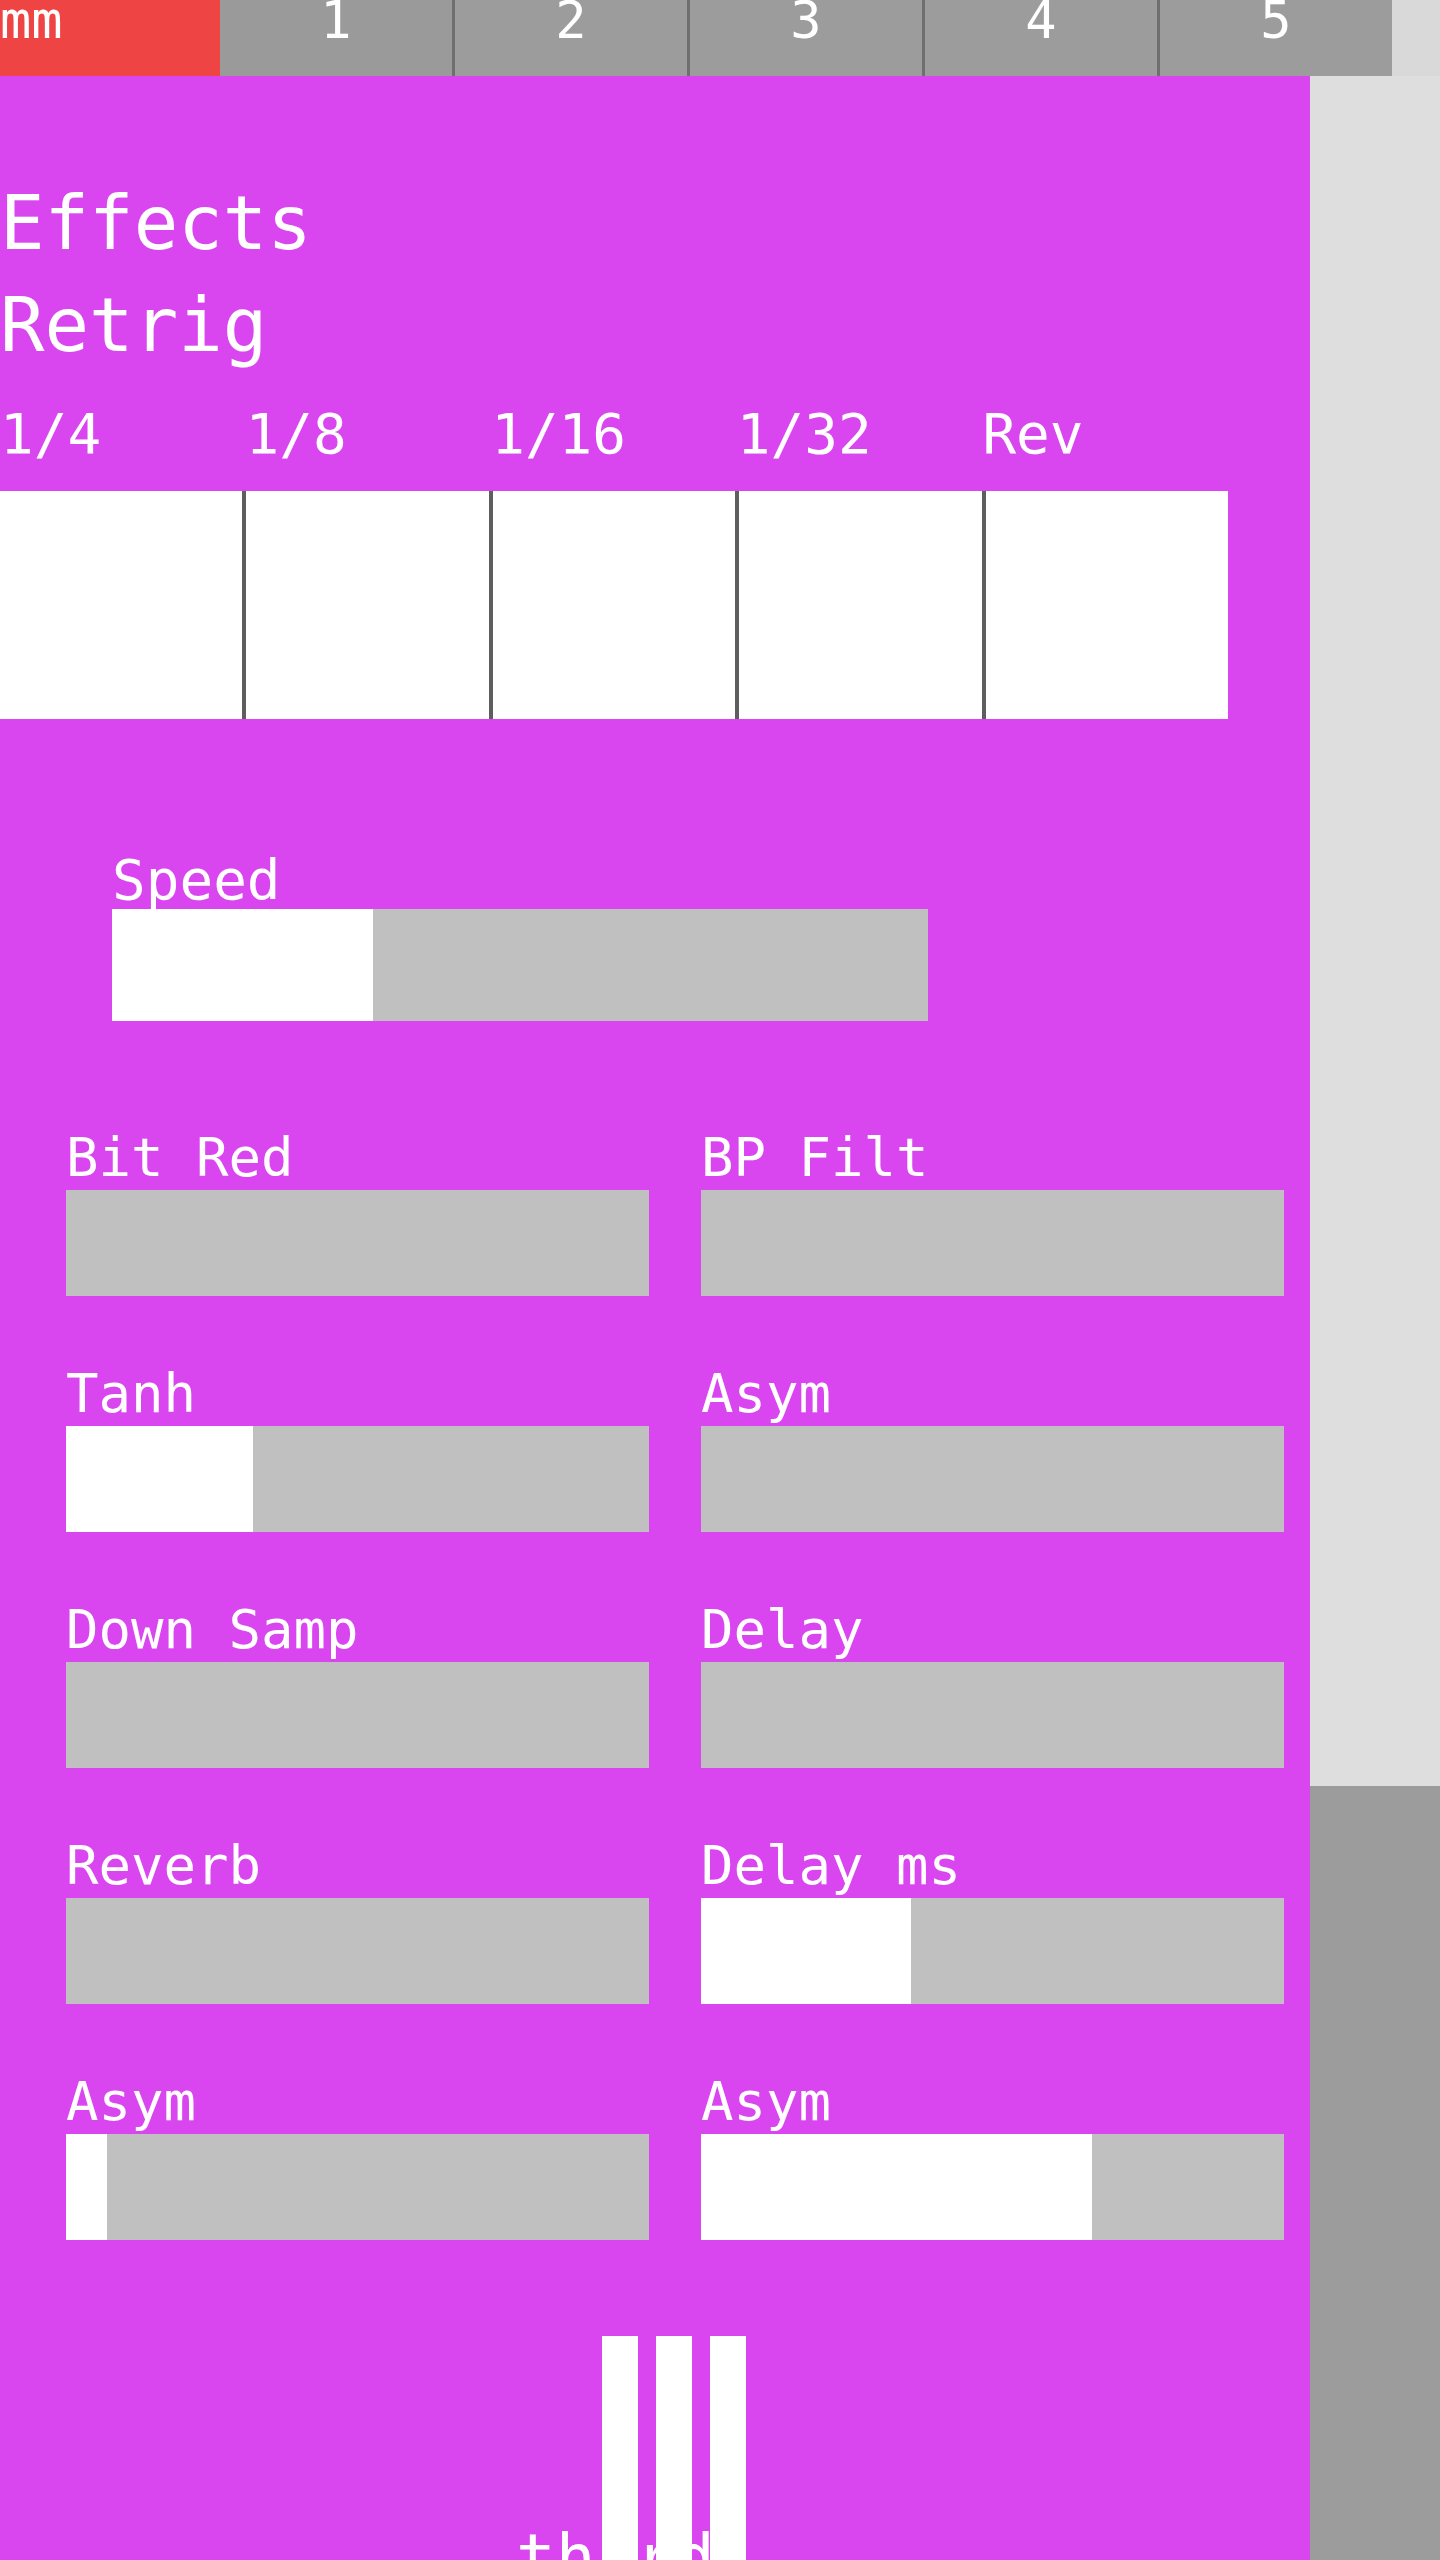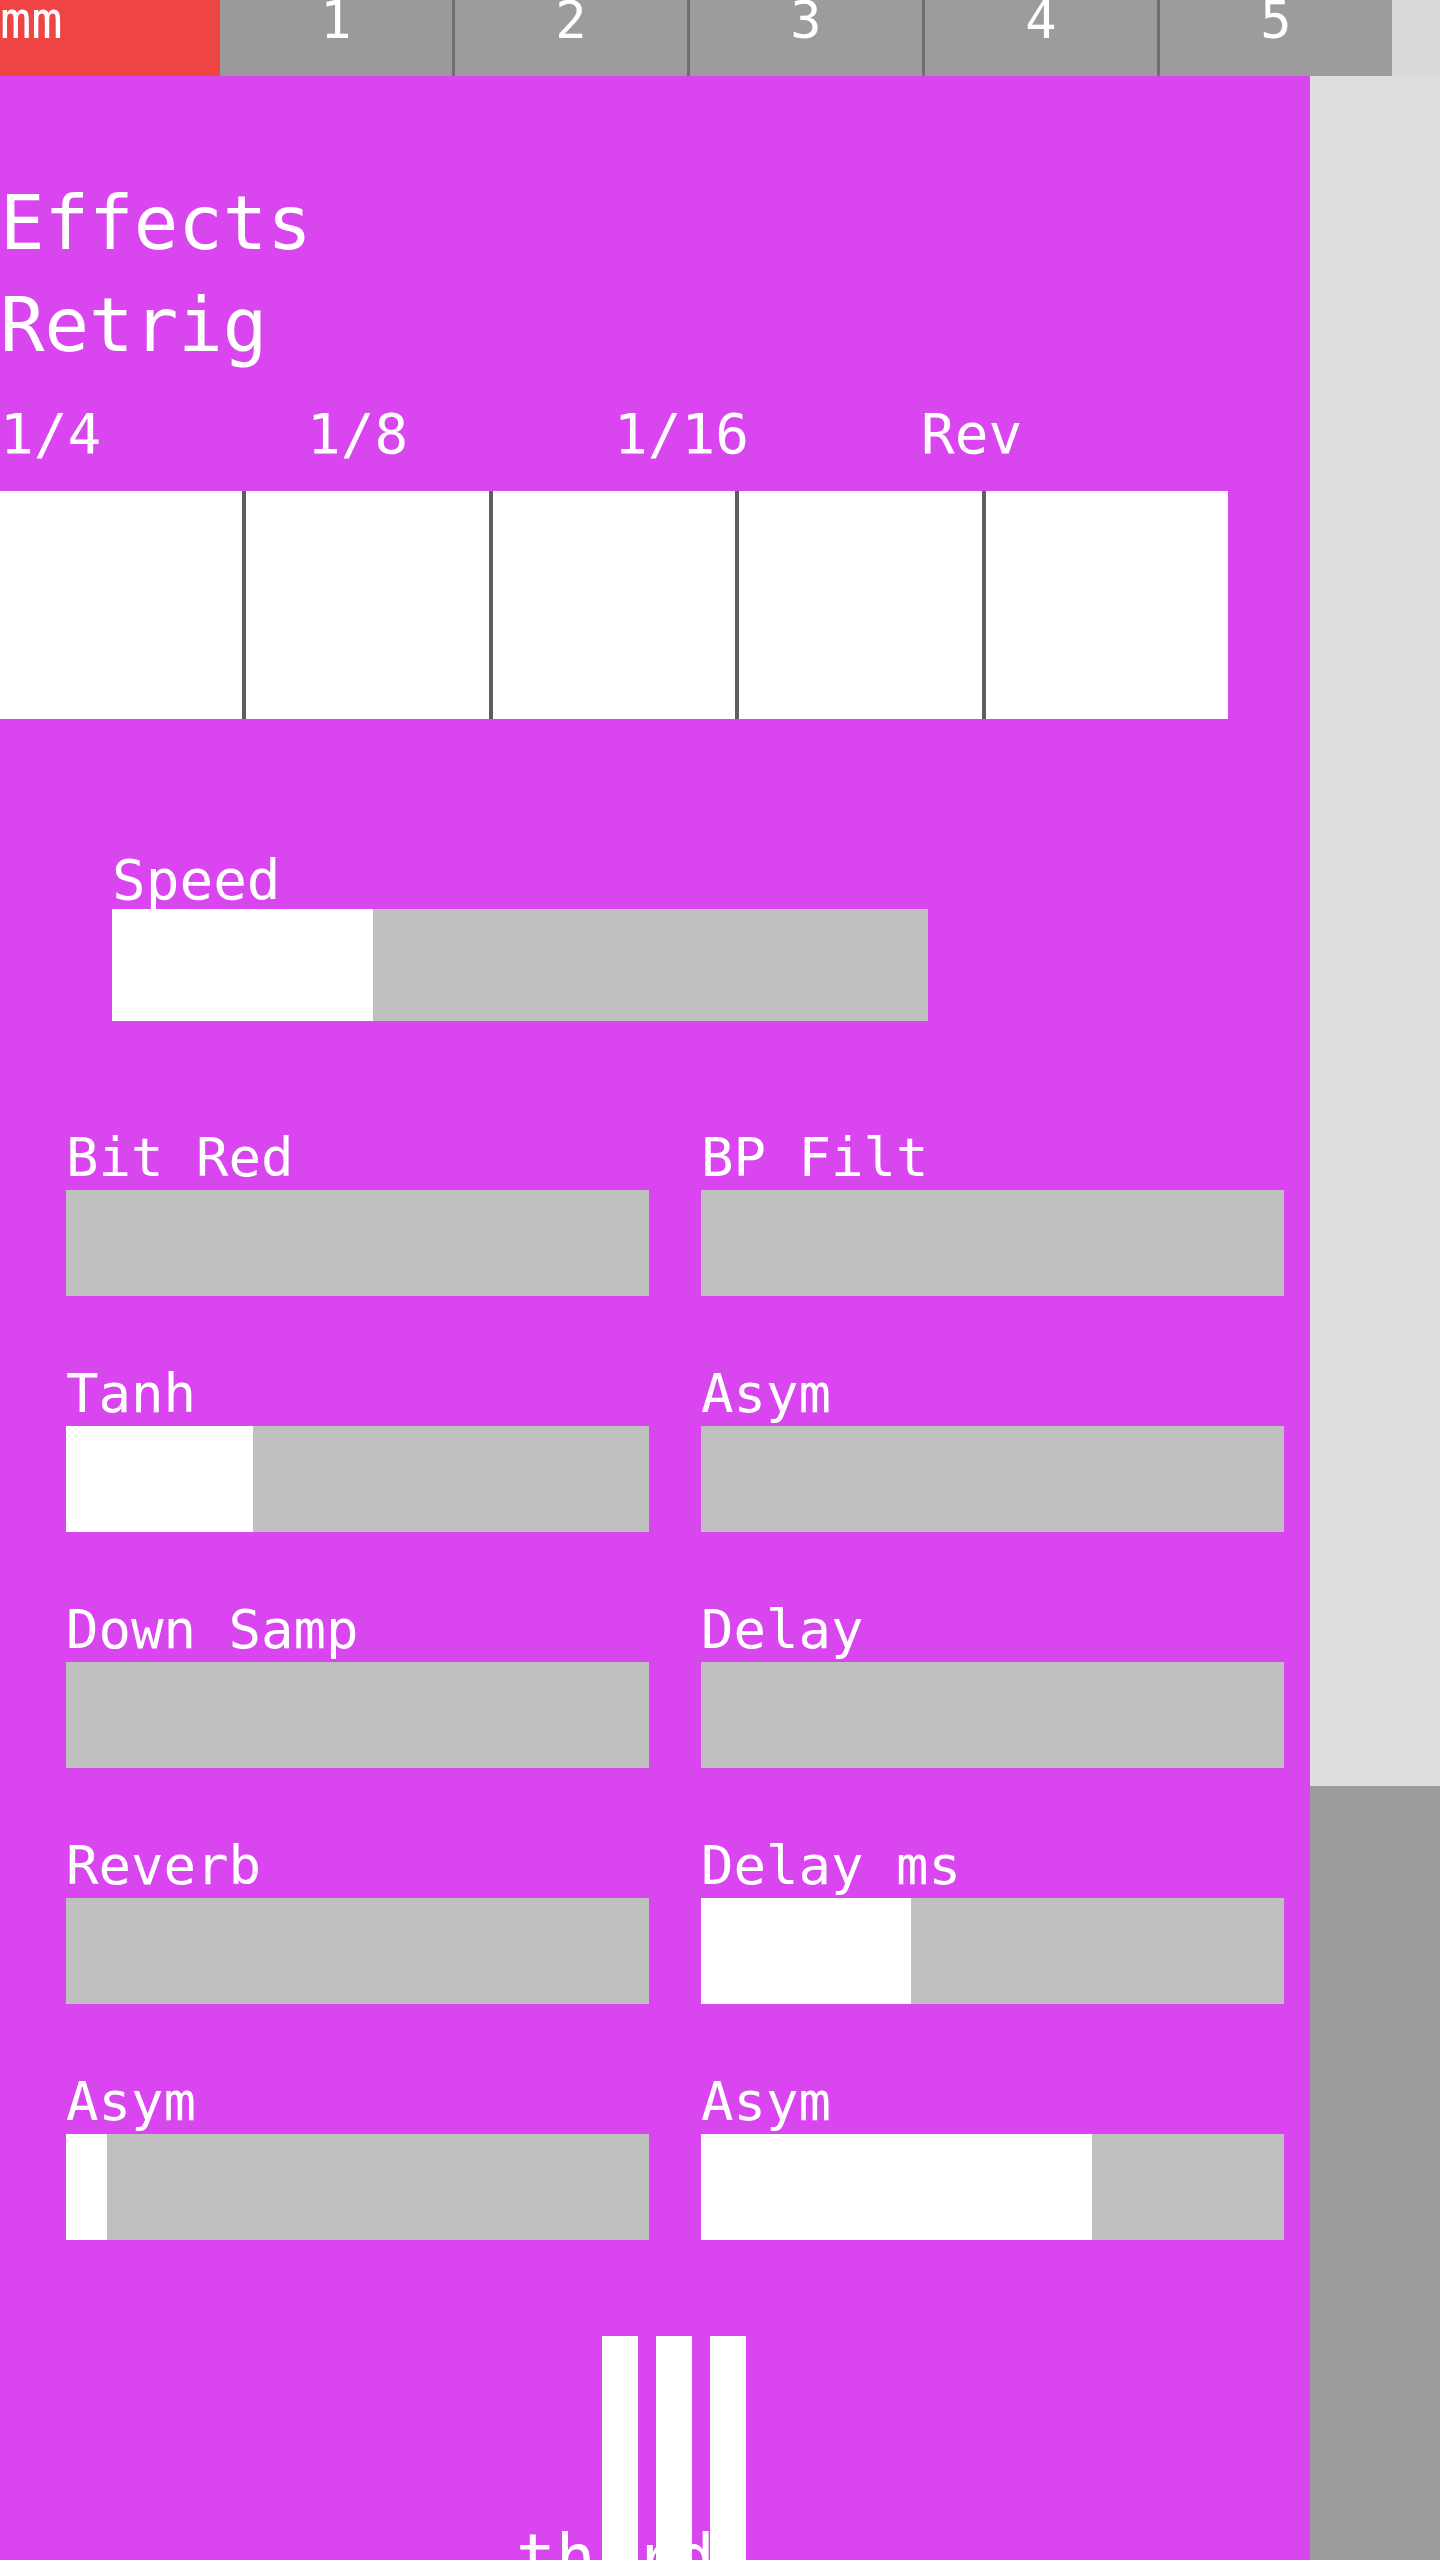--- a/index.html
+++ b/index.html
@@ -213,20 +213,21 @@
 
   <div id="panel">
 
     <div class="page-title">Effects</div>
     <div class="section-title">Retrig</div>
 
     <div id="retrig-labels">
       <div class="retrig-label">1/4</div>
       <div class="retrig-label">1/8</div>
       <div class="retrig-label">1/16</div>
+      <div class="retrig-label">1/32</div>
       <div class="retrig-label">Rev</div>
     </div>
 
     <div id="retrig-buttons">
       <div class="retrig-btn"></div>
       <div class="retrig-btn"></div>
       <div class="retrig-btn"></div>
       <div class="retrig-btn"></div>
       <div class="retrig-btn"></div>
     </div>

